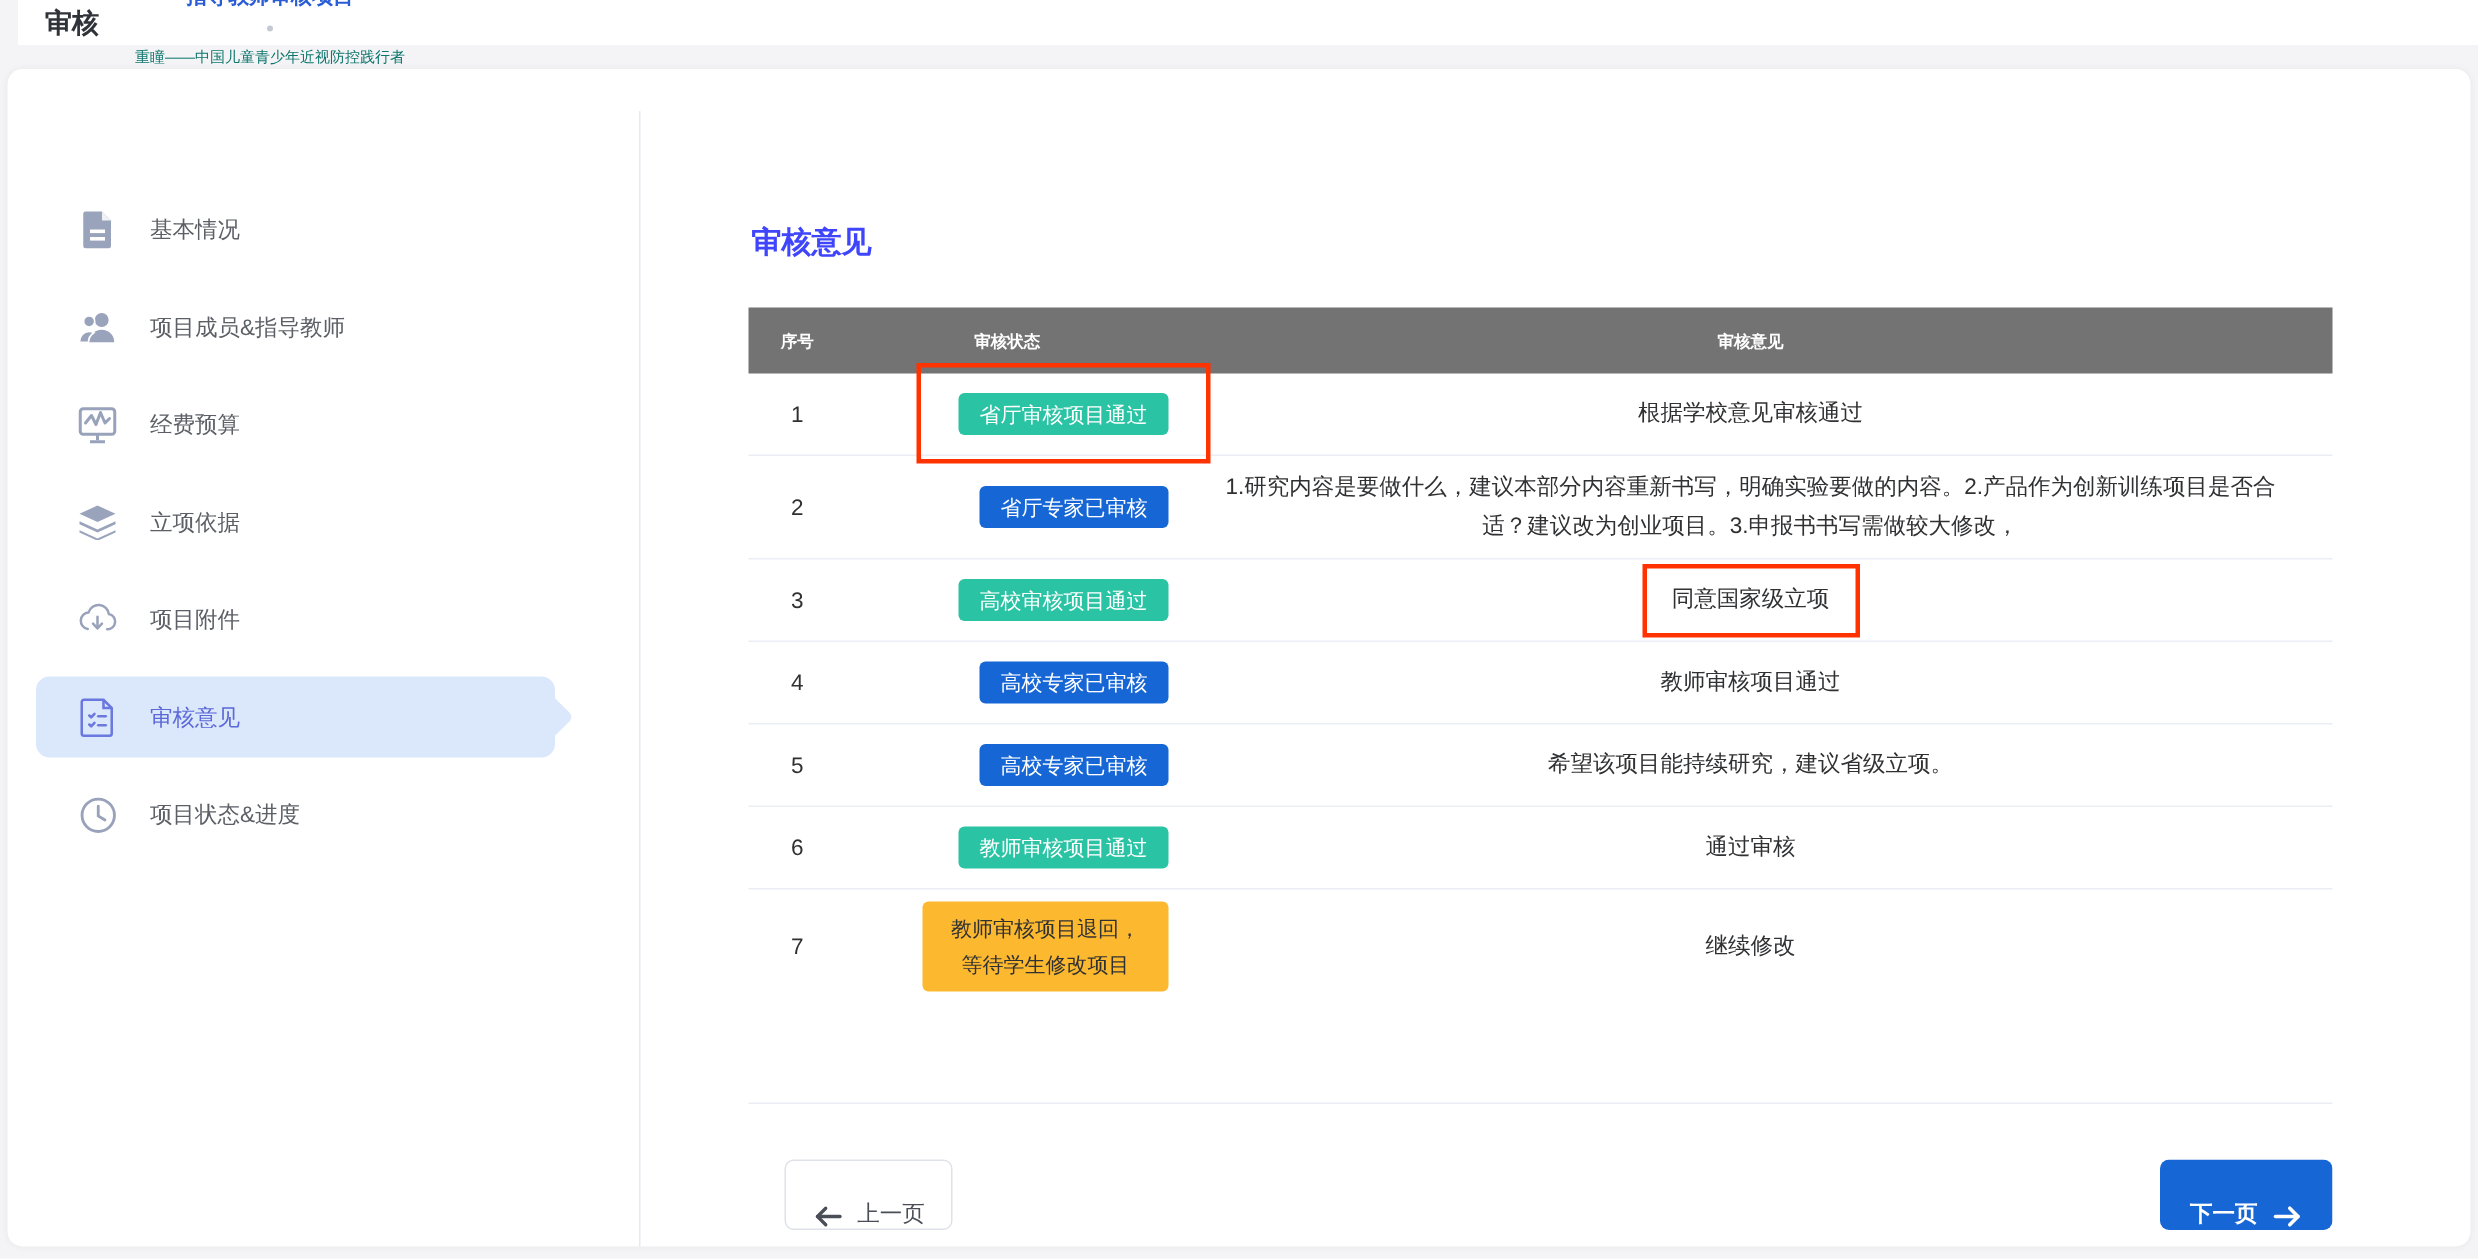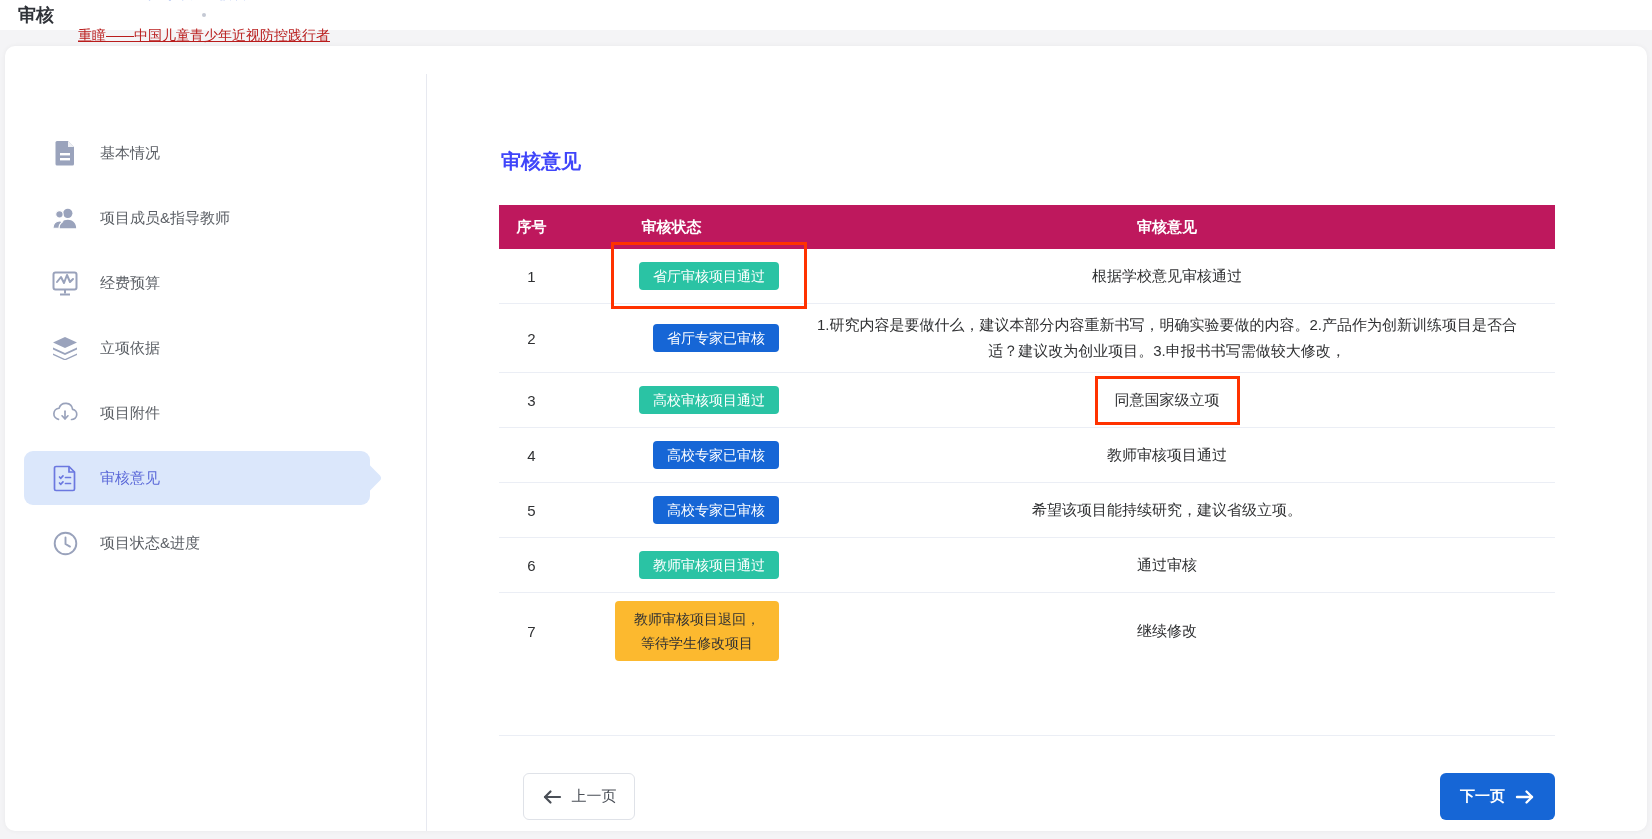--- a/index.html
+++ b/index.html
@@ -6,29 +6,29 @@
   html,body { width:1652px; height:839px; }
   body {
     font-family:"Liberation Sans","DejaVu Sans",sans-serif;
     background:#f4f4f6;
     position:relative;
     overflow:hidden;
     color:#303133;
   }
   
   .topbar {
-    position:absolute; top:0; left:0; right:0; height:30px;
+    position:absolute; top:0; left:12px; right:0; height:30px;
     background:#ffffff;
     display:flex; align-items:center; padding-left:18px; gap:12px;
   }
   .page-title { font-size:18px; font-weight:bold; color:#2f3238; }
   .crumbs { display:flex; align-items:center; gap:10px; margin-left:12px;flex-direction:column; }
   .crumb-dot { width:4px; height:4px; border-radius:50%; background:#c5c9d4; }
   .crumb-link { font-size:14px; font-weight:bold; color:#2a5cd5; cursor:pointer; }
-  .crumb-text { font-size:14px; color:#b91c1c;text-decoration:underline; }
+  .crumb-text { font-size:10px; color:#0f766e; }
   .home-icon { display:flex; align-items:center; cursor:pointer; }
 
   
   .card {
     position:absolute; left:5px; right:5px; top:46px; bottom:8px;
     background:#ffffff; border-radius:10px;
     box-shadow:0 0 5px rgba(0,0,0,0.05);
   }
   .v-divider {
     position:absolute; left:421px; top:28px; bottom:0; width:1px;
@@ -56,22 +56,22 @@
     transform:translateY(-50%) rotate(45deg);
   }
 
   
   .main { position:absolute; left:494px; top:102px; width:1056px; }
   .section-title { font-size:20px; font-weight:bold; color:#3f45fa; margin:0 0 30px 2px; }
 
   .table { width:100%; border-bottom:1px solid #ebeef5; }
   .thead {
     display:grid; grid-template-columns:65px 215px 1fr;
-    background:#be185d; height:44px; align-items:center;
-    color:#ffffff; font-size:15px; font-weight:bold; text-align:center;
+    background:#737373; height:44px; align-items:center;
+    color:#ffffff; font-size:11px; font-weight:bold; text-align:center;
   }
   .trow {
     display:grid; grid-template-columns:65px 215px 1fr;
     min-height:55px; align-items:center; text-align:center;
     border-bottom:1px solid #ebeef5;
     font-size:15px; color:#303133;
   }
   .trow:last-of-type { border-bottom:none; }
   .cell-status { display:flex; justify-content:flex-end; align-items:center; padding:8px 0; }
   .cell-opinion { padding:8px 30px; line-height:26px; }
@@ -89,21 +89,21 @@
   .annot-wrap { position:relative; display:inline-block; }
   .annot-box {
     position:absolute; border:3px solid #ff3200; pointer-events:none; z-index:3;
   }
   .annot-status { inset:-20px -28px -19px -28px; }
   .annot-opinion { inset:-11px -20px -12px -20px; }
 
   
   .pager { display:flex; justify-content:space-between; align-items:center; margin-top:37px; }
   .btn {
-    display:flex; align-items:center; gap:10px; justify-content:center;
+    display:flex; align-items:flex-end; gap:10px; justify-content:center;
     height:47px; border-radius:6px; font-size:15px; cursor:pointer;
     border:1px solid transparent;
   }
   .btn-prev {
     margin-left:24px; width:112px;
     background:#ffffff; border-color:#dfe2e8; color:#4a4f57;
   }
   .btn-next { width:115px; background:#1666d6; color:#ffffff; font-weight:bold; }
 </style>
 </head>

